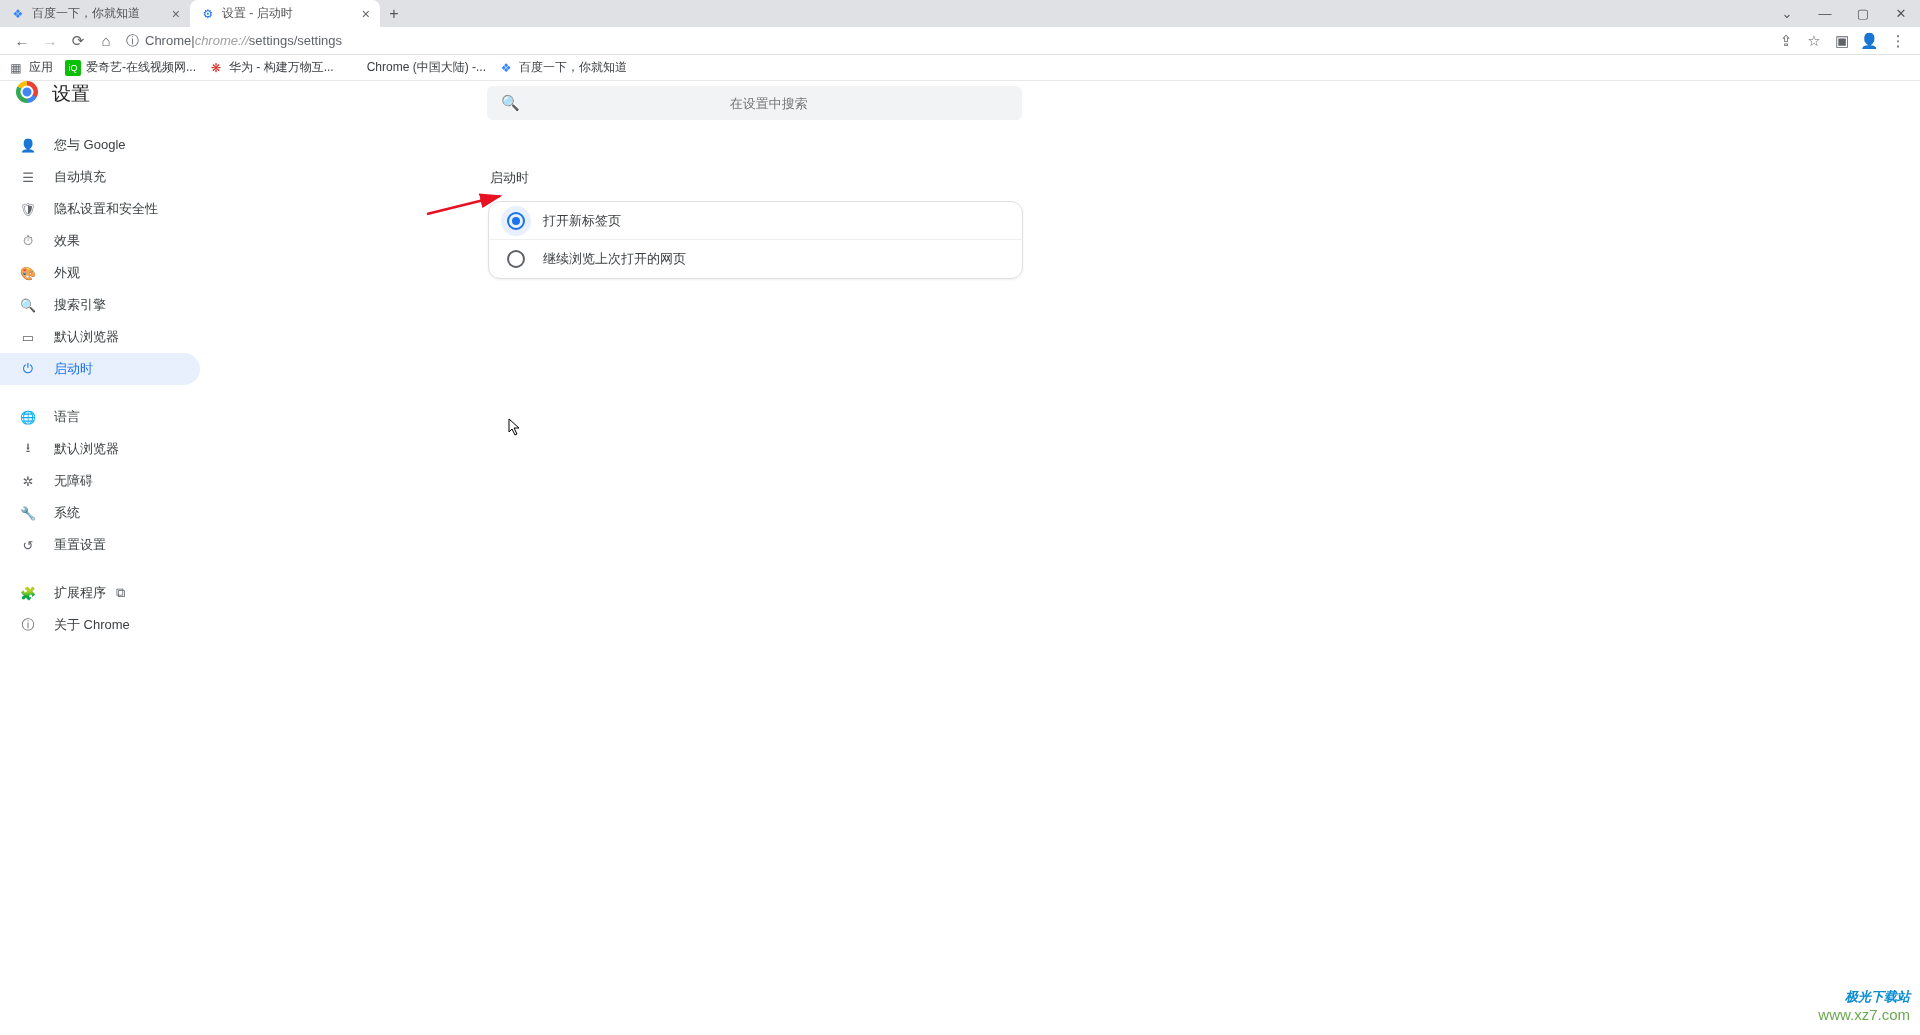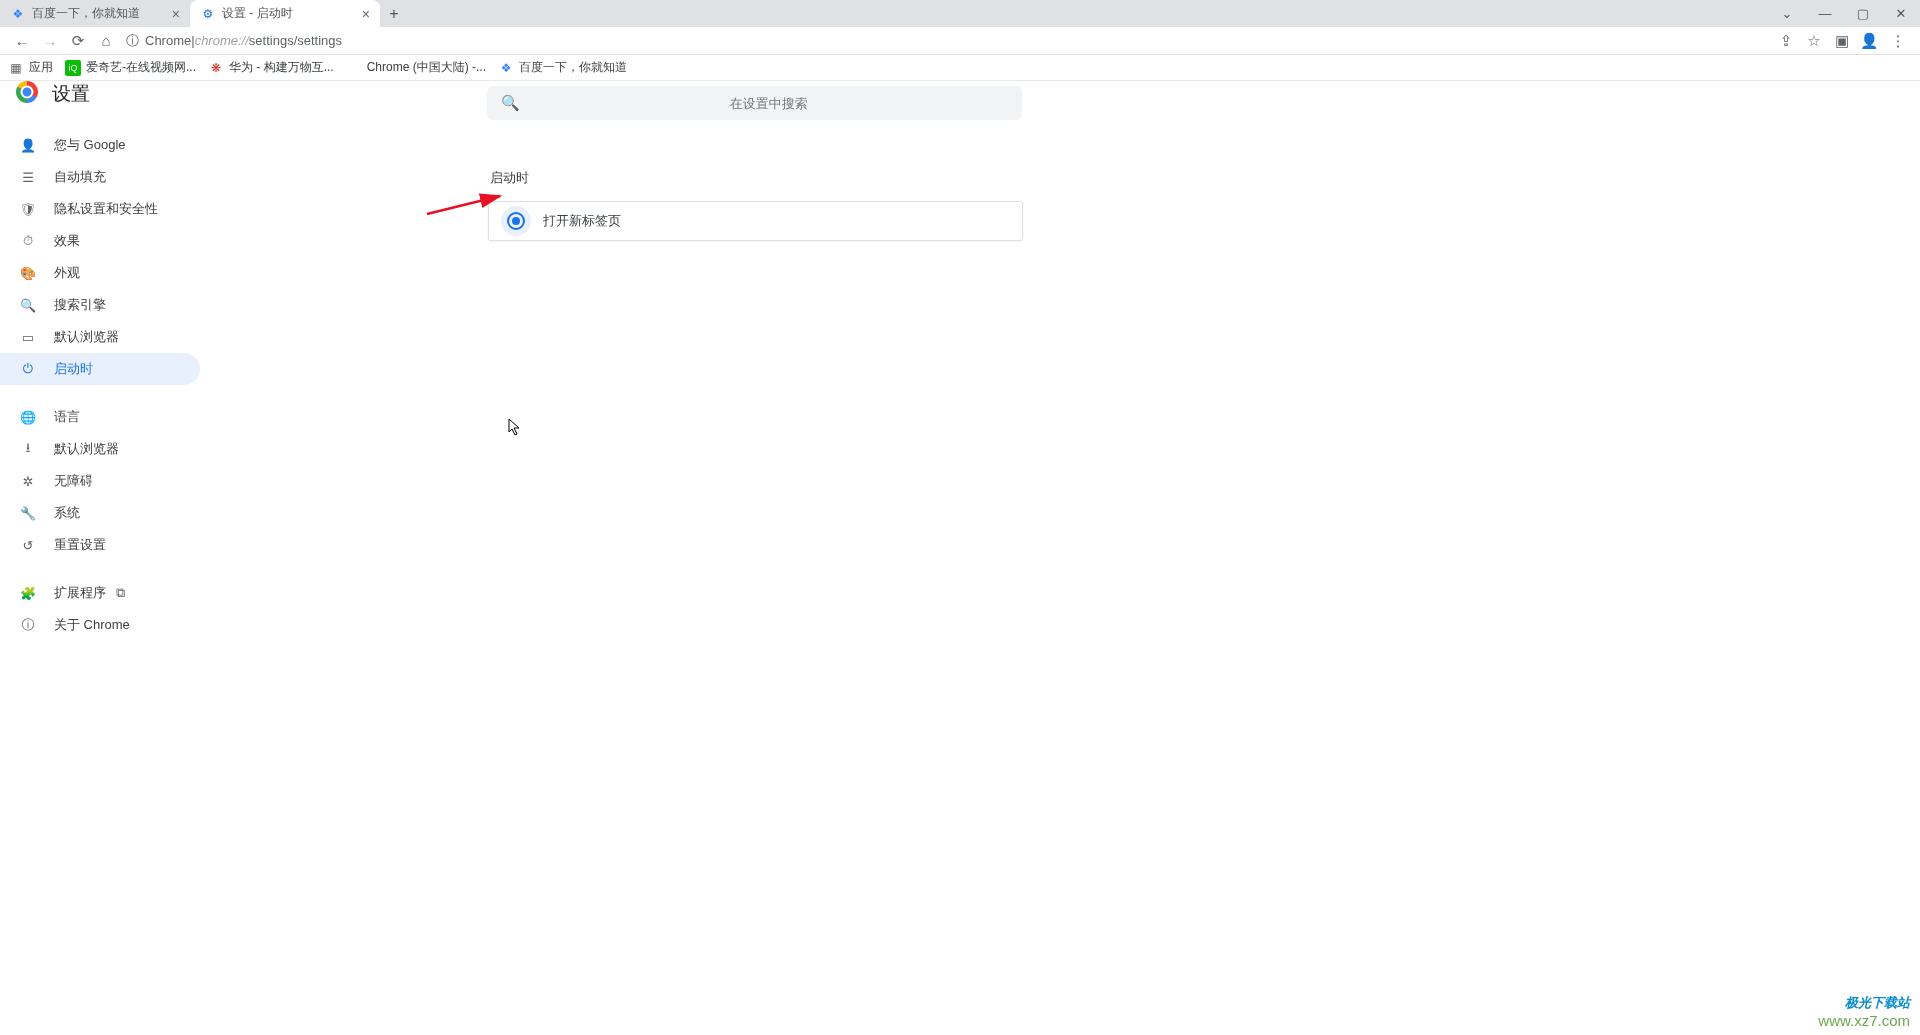--- a/index.html
+++ b/index.html
@@ -47,35 +47,35 @@
 .nav-item { height: 32px; display: flex; align-items: center; padding: 0 18px; font-size: 13px; color: #3c4043; cursor: pointer; border-radius: 0 16px 16px 0; margin-right: 40px; }
 .nav-item .nav-icon { width: 20px; margin-right: 16px; color: #5f6368; display: flex; align-items: center; justify-content: center; }
 .nav-item.active { background: #e8f0fe; color: #1a73e8; }
 .nav-item.active .nav-icon { color: #1a73e8; }
 .nav-sep { height: 16px; }
 .nav-item .ext-icon { margin-left: 10px; color: #5f6368; font-size: 13px; }
 
 
 .main { flex: 1; padding-top: 48px; }
 .section-title { font-size: 13px; color: #3c4043; margin-left: 250px; margin-bottom: 14px; }
-.card { width: 535px; margin-left: 248px; border: 1px solid #e0e0e0; border-radius: 3px; background: #fff; box-shadow: 0 1px 2px rgba(60,64,67,0.08); position: relative; }
+.card { width: 535px; margin-left: 248px; border: 1px solid #e0e0e0; border-radius: 12px; background: #fff; box-shadow: 0 1px 2px rgba(60,64,67,0.08); position: relative; }
 .option { height: 38px; display: flex; align-items: center; padding: 0 18px; font-size: 13px; color: #3c4043; cursor: pointer; }
 .option:not(:last-child) { border-bottom: 1px solid #f0f0f0; }
 .radio { width: 18px; height: 18px; border: 2px solid #5f6368; border-radius: 50%; margin-right: 18px; display: flex; align-items: center; justify-content: center; }
 .radio.checked { border-color: #1a73e8; background: #e8f0fe; box-shadow: 0 0 0 6px #e8f0fe; }
 .radio.checked::after { content: ''; width: 8px; height: 8px; background: #1a73e8; border-radius: 50%; }
 
 
 .arrow { position: absolute; left: 425px; top: 192px; pointer-events: none; }
 
 
 .cursor-ptr { position: absolute; left: 508px; top: 418px; font-size: 14px; color: #000; pointer-events: none; }
 
 
-.watermark { position: absolute; right: 10px; bottom: 6px; text-align: right; font-size: 13px; }
+.watermark { position: absolute; right: 10px; bottom: 12px; text-align: right; font-size: 13px; }
 .watermark .wm1 { color: #0a8cd2; font-style: italic; font-weight: bold; }
 .watermark .wm2 { color: #6aa84f; font-size: 15px; }
 
 svg { display: block; }
 </style>
 </head>
 <body>
 
 <div class="title-bar">
   <div class="tab">
@@ -217,20 +217,24 @@
       </div>
   </div>
 
   <div class="main">
     <div class="section-title">启动时</div>
     <div class="card">
       <div class="option">
         <span class="radio checked"></span>
         <span>打开新标签页</span>
       </div>
+      <div class="option">
+        <span class="radio"></span>
+        <span>继续浏览上次打开的网页</span>
+      </div>
     </div>
   </div>
 </div>
 
 <svg class="arrow" width="90" height="30">
   <defs>
       <marker id="ah" markerWidth="10" markerHeight="10" refX="8" refY="3" orient="auto">
         <path d="M0,0 L0,6 L9,3 z" fill="#e81123"></path>
       </marker>
     </defs>

